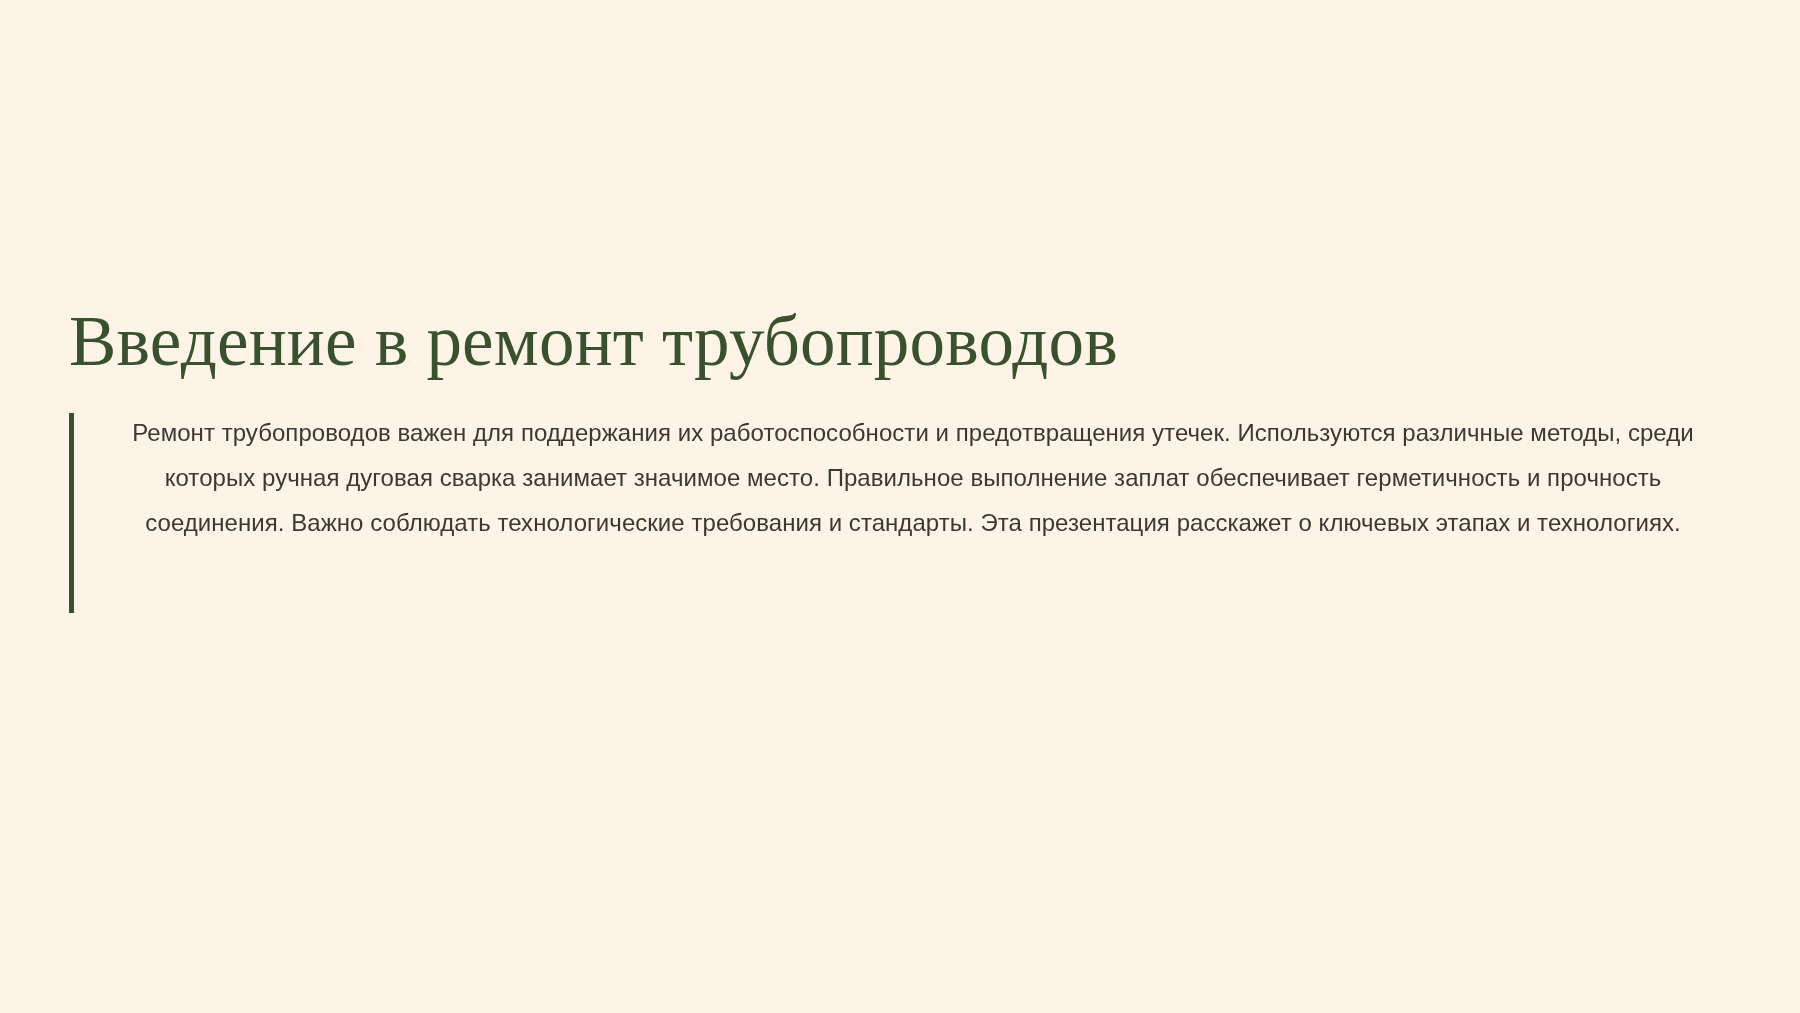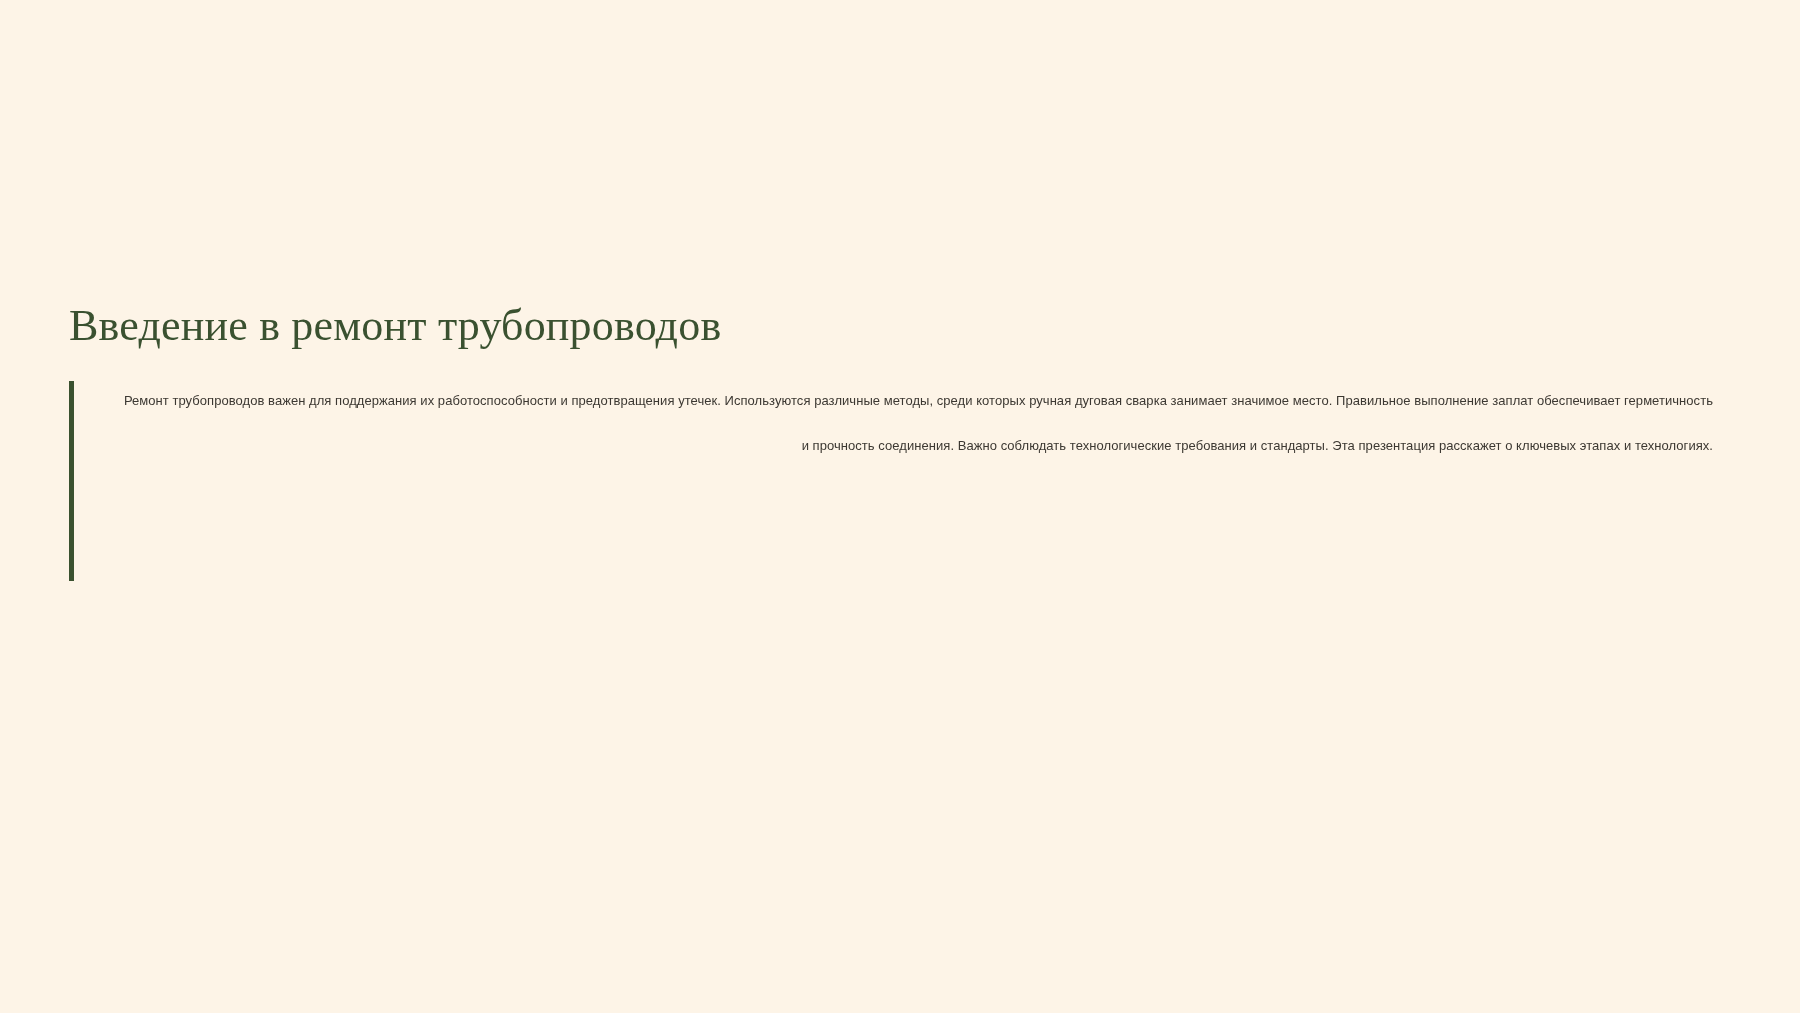--- a/index.html
+++ b/index.html
@@ -24,21 +24,21 @@
 
   .slide-body {
     position: absolute;
     left: 69px;
     top: 300px;
     width: 1680px;
   }
 
   .slide-title {
     font-family: "Liberation Serif", "DejaVu Serif", serif;
-    font-size: 44px;
+    font-size: 71px;
     font-weight: 400;
     line-height: 1.18;
     color: #3A5130;
     letter-spacing: 0.2px;
     margin: 0 0 26px 0;
     white-space: nowrap;
   }
 
   .body-block {
     position: relative;
@@ -52,26 +52,26 @@
     top: 3px;
     width: 5px;
     height: 200px;
     background: #3A512F;
     border-radius: 0;
   }
 
   .body-text {
     margin: 0;
     font-family: "Liberation Sans", sans-serif;
-    font-size: 13px;
+    font-size: 24px;
     line-height: 45px;
     color: #3C3832;
     letter-spacing: 0.05px;
     max-width: 1600px;
-    text-align: right;
+    text-align: center;
   }
 </style>
 </head>
 <body>
 
 <div class="slide">
   <div class="slide-body">
 
     <h1 class="slide-title">Введение в ремонт трубопроводов</h1>
 

